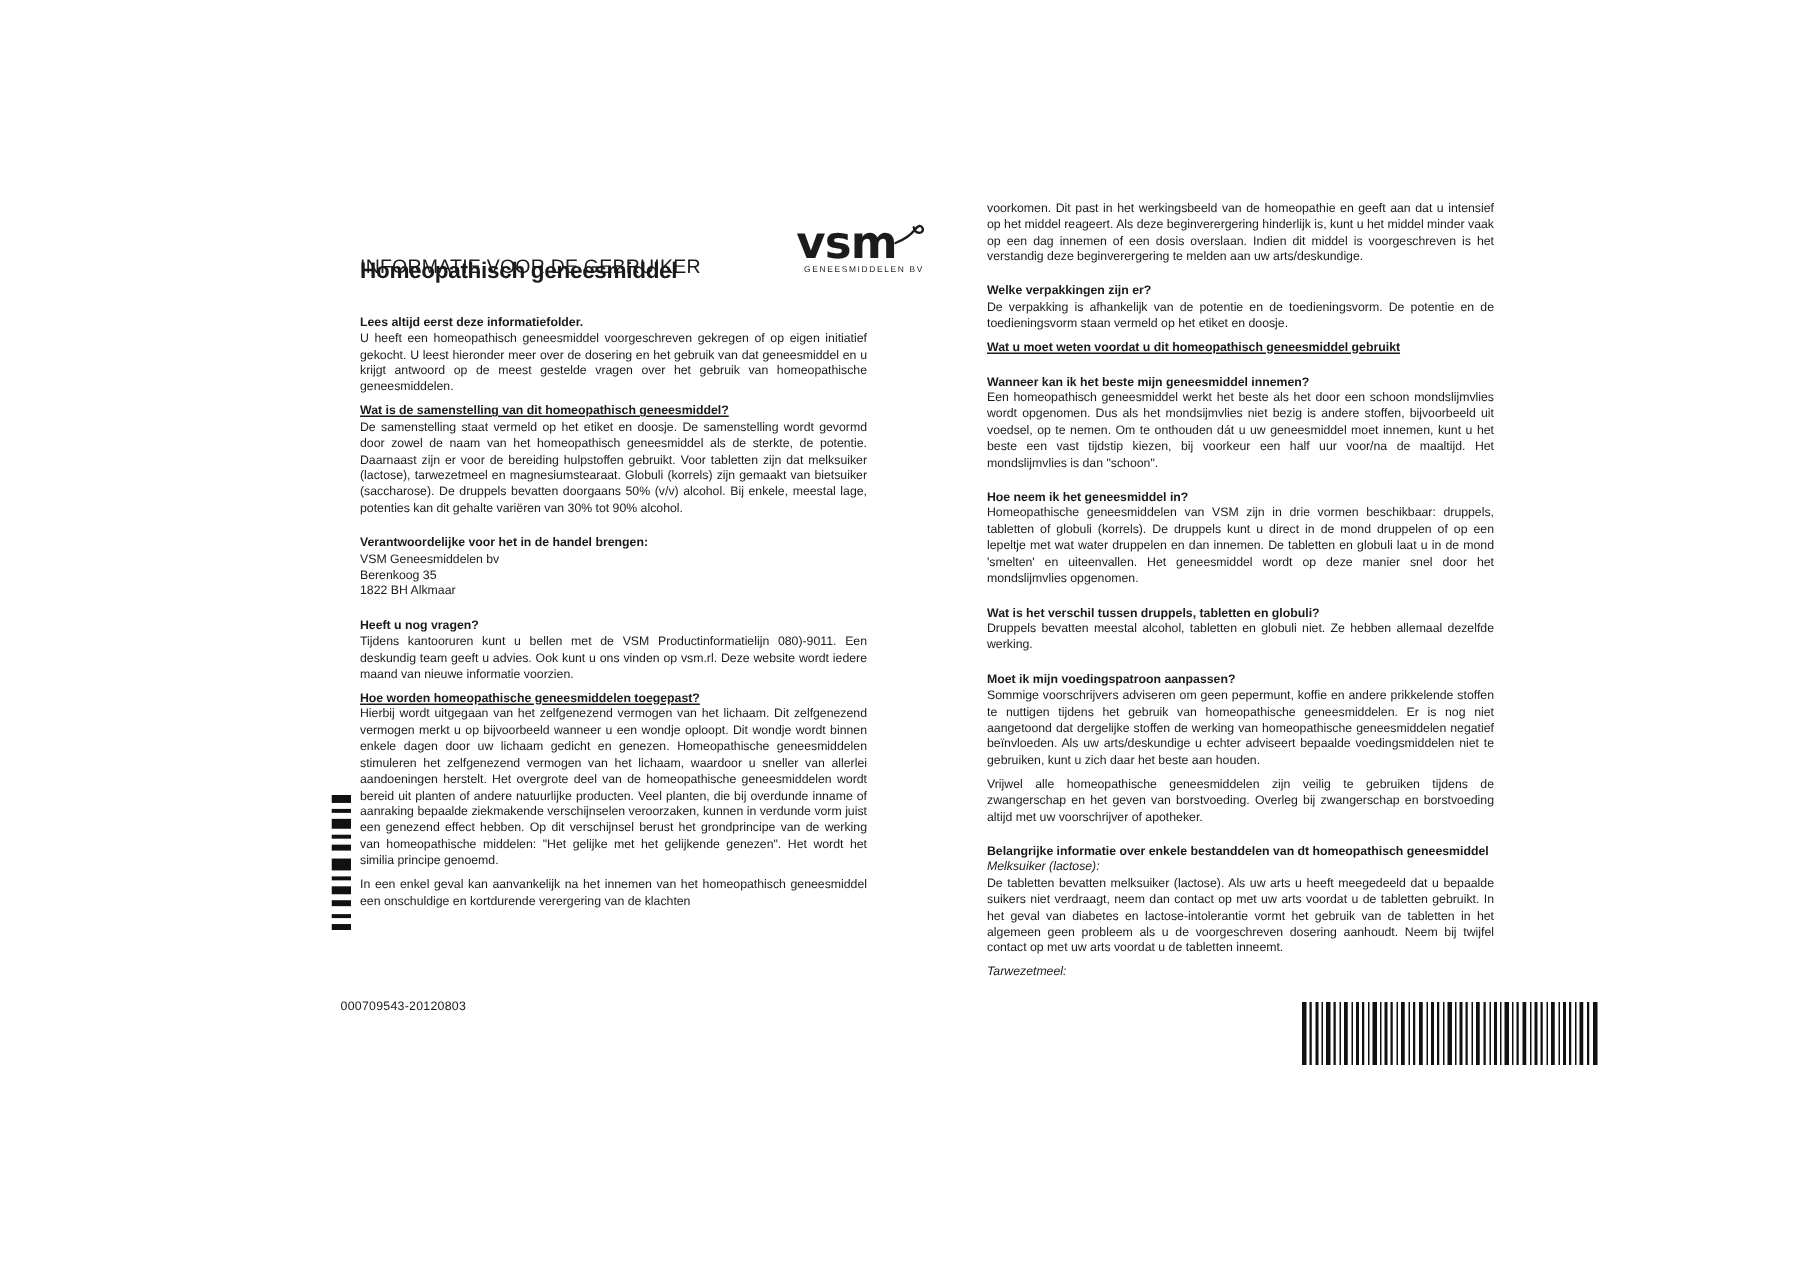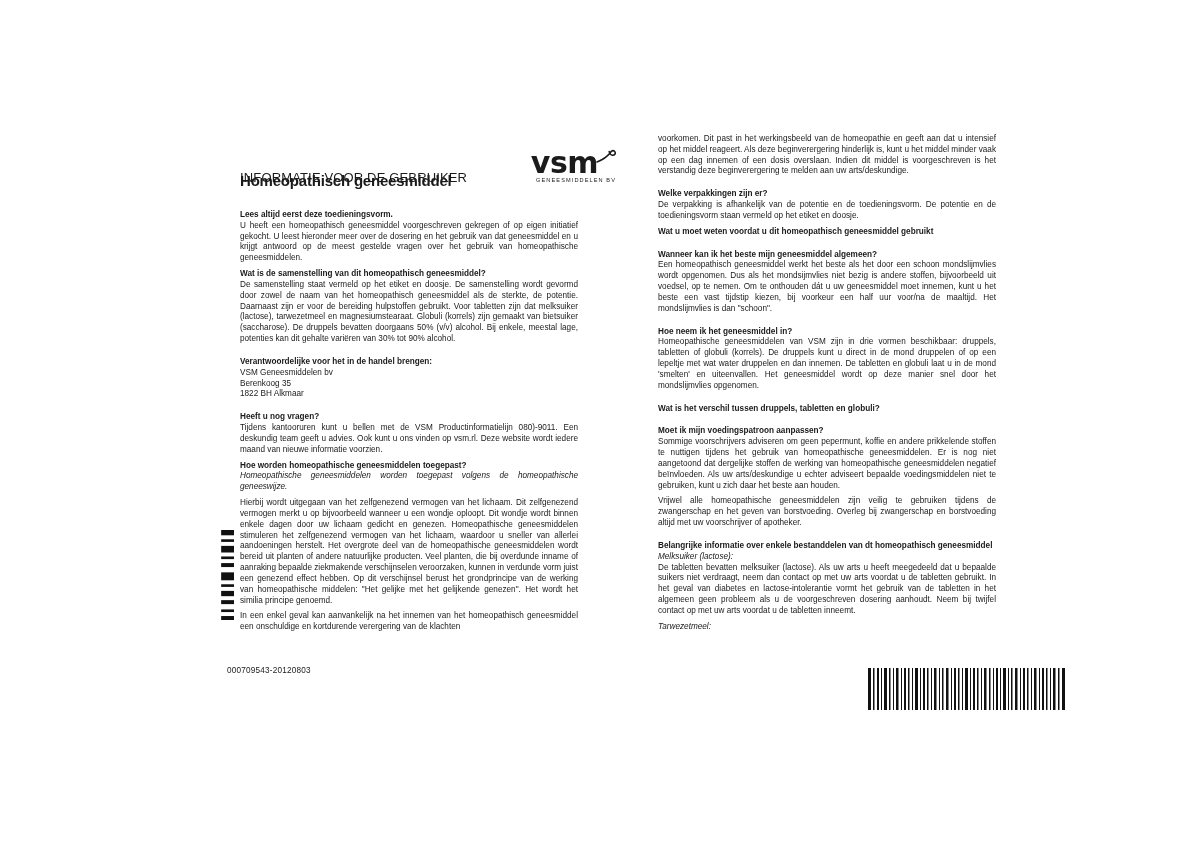--- a/index.html
+++ b/index.html
@@ -107,21 +107,21 @@
   }
   .col-right .body-col {
     top: 0;
   }
   p {
     margin: 0 0 0 0;
     text-align: justify;
   }
   p.sp { margin-bottom: 5px; }
   .h-b { font-weight: 700; margin-top: 12px; }
-  .h-u { font-weight: 700; }
+  .h-u { font-weight: 700; text-decoration: underline; }
   .it { font-style: italic; }
 
   .barcode-left {
     position: absolute;
     left: 200px;
     top: 530px;
     width: 34px;
     height: 90px;
   }
   .barcode-right {
@@ -160,48 +160,48 @@
               <path d="M1 14 C6 12 11 9 14 5 C16 2 18 2 19 4 C19.8 5.6 18.6 7.4 16.6 7.2 C14.8 7.0 13.6 5.4 13.2 3.6" fill="none" stroke="#1b1b1b" stroke-width="1.6" stroke-linecap="round"></path>
             </svg>
           </span>
           <div class="logo-sub">GENEESMIDDELEN BV</div>
         </div>
       </div>
 
       <h1 class="doc-title">Homeopathisch geneesmiddel</h1>
 
       <div class="body-col">
-        <p class="h-b">Lees altijd eerst deze toedieningsvorm.</p>
+        <p class="h-b">Lees altijd eerst deze informatiefolder.</p>
         <p class="sp">U heeft een homeopathisch geneesmiddel voorgeschreven gekregen of op eigen initiatief gekocht. U leest hieronder meer over de dosering en het gebruik van dat geneesmiddel en u krijgt antwoord op de meest gestelde vragen over het gebruik van homeopathische geneesmiddelen.</p>
         <p class="h-u">Wat is de samenstelling van dit homeopathisch geneesmiddel?</p>
         <p class="sp">De samenstelling staat vermeld op het etiket en doosje. De samenstelling wordt gevormd door zowel de naam van het homeopathisch geneesmiddel als de sterkte, de potentie. Daarnaast zijn er voor de bereiding hulpstoffen gebruikt. Voor tabletten zijn dat melksuiker (lactose), tarwezetmeel en magnesiumstearaat. Globuli (korrels) zijn gemaakt van bietsuiker (saccharose). De druppels bevatten doorgaans 50% (v/v) alcohol. Bij enkele, meestal lage, potenties kan dit gehalte variëren van 30% tot 90% alcohol.</p>
         <p class="h-b">Verantwoordelijke voor het in de handel brengen:</p>
         <p>VSM Geneesmiddelen bv</p>
         <p>Berenkoog 35</p>
         <p class="sp">1822 BH Alkmaar</p>
         <p class="h-b">Heeft u nog vragen?</p>
         <p class="sp">Tijdens kantooruren kunt u bellen met de VSM Productinformatielijn 080)-9011. Een deskundig team geeft u advies. Ook kunt u ons vinden op vsm.rl. Deze website wordt iedere maand van nieuwe informatie voorzien.</p>
         <p class="h-u">Hoe worden homeopathische geneesmiddelen toegepast?</p>
-        <p class="it sp">Homeopathische geneesmiddelen worden toegepast volgens de homeopathische geneeswijze.</p>
         <p class="sp">Hierbij wordt uitgegaan van het zelfgenezend vermogen van het lichaam. Dit zelfgenezend vermogen merkt u op bijvoorbeeld wanneer u een wondje oploopt. Dit wondje wordt binnen enkele dagen door uw lichaam gedicht en genezen. Homeopathische geneesmiddelen stimuleren het zelfgenezend vermogen van het lichaam, waardoor u sneller van allerlei aandoeningen herstelt. Het overgrote deel van de homeopathische geneesmiddelen wordt bereid uit planten of andere natuurlijke producten. Veel planten, die bij overdunde inname of aanraking bepaalde ziekmakende verschijnselen veroorzaken, kunnen in verdunde vorm juist een genezend effect hebben. Op dit verschijnsel berust het grondprincipe van de werking van homeopathische middelen: "Het gelijke met het gelijkende genezen". Het wordt het similia principe genoemd.</p>
         <p>In een enkel geval kan aanvankelijk na het innemen van het homeopathisch geneesmiddel een onschuldige en kortdurende verergering van de klachten</p>
       </div>
     </div>
 
     <div class="col col-right">
       <div class="body-col">
         <p class="sp">voorkomen. Dit past in het werkingsbeeld van de homeopathie en geeft aan dat u intensief op het middel reageert. Als deze beginverergering hinderlijk is, kunt u het middel minder vaak op een dag innemen of een dosis overslaan. Indien dit middel is voorgeschreven is het verstandig deze beginverergering te melden aan uw arts/deskundige.</p>
         <p class="h-b">Welke verpakkingen zijn er?</p>
         <p class="sp">De verpakking is afhankelijk van de potentie en de toedieningsvorm. De potentie en de toedieningsvorm staan vermeld op het etiket en doosje.</p>
         <p class="h-u">Wat u moet weten voordat u dit homeopathisch geneesmiddel gebruikt</p>
-        <p class="h-b">Wanneer kan ik het beste mijn geneesmiddel algemeen?</p>
+        <p class="h-b">Wanneer kan ik het beste mijn geneesmiddel innemen?</p>
         <p class="sp">Een homeopathisch geneesmiddel werkt het beste als het door een schoon mondslijmvlies wordt opgenomen. Dus als het mondsijmvlies niet bezig is andere stoffen, bijvoorbeeld uit voedsel, op te nemen. Om te onthouden dát u uw geneesmiddel moet innemen, kunt u het beste een vast tijdstip kiezen, bij voorkeur een half uur voor/na de maaltijd. Het mondslijmvlies is dan "schoon".</p>
         <p class="h-b">Hoe neem ik het geneesmiddel in?</p>
         <p class="sp">Homeopathische geneesmiddelen van VSM zijn in drie vormen beschikbaar: druppels, tabletten of globuli (korrels). De druppels kunt u direct in de mond druppelen of op een lepeltje met wat water druppelen en dan innemen. De tabletten en globuli laat u in de mond 'smelten' en uiteenvallen. Het geneesmiddel wordt op deze manier snel door het mondslijmvlies opgenomen.</p>
         <p class="h-b">Wat is het verschil tussen druppels, tabletten en globuli?</p>
+        <p class="sp">Druppels bevatten meestal alcohol, tabletten en globuli niet. Ze hebben allemaal dezelfde werking.</p>
         <p class="h-b">Moet ik mijn voedingspatroon aanpassen?</p>
         <p class="sp">Sommige voorschrijvers adviseren om geen pepermunt, koffie en andere prikkelende stoffen te nuttigen tijdens het gebruik van homeopathische geneesmiddelen. Er is nog niet aangetoond dat dergelijke stoffen de werking van homeopathische geneesmiddelen negatief beïnvloeden. Als uw arts/deskundige u echter adviseert bepaalde voedingsmiddelen niet te gebruiken, kunt u zich daar het beste aan houden.</p>
         <p class="sp">Vrijwel alle homeopathische geneesmiddelen zijn veilig te gebruiken tijdens de zwangerschap en het geven van borstvoeding. Overleg bij zwangerschap en borstvoeding altijd met uw voorschrijver of apotheker.</p>
         <p class="h-b">Belangrijke informatie over enkele bestanddelen van dt homeopathisch geneesmiddel</p>
         <p class="it">Melksuiker (lactose):</p>
         <p class="sp">De tabletten bevatten melksuiker (lactose). Als uw arts u heeft meegedeeld dat u bepaalde suikers niet verdraagt, neem dan contact op met uw arts voordat u de tabletten gebruikt. In het geval van diabetes en lactose-intolerantie vormt het gebruik van de tabletten in het algemeen geen probleem als u de voorgeschreven dosering aanhoudt. Neem bij twijfel contact op met uw arts voordat u de tabletten inneemt.</p>
         <p class="it">Tarwezetmeel:</p>
       </div>
     </div>
   </div>

